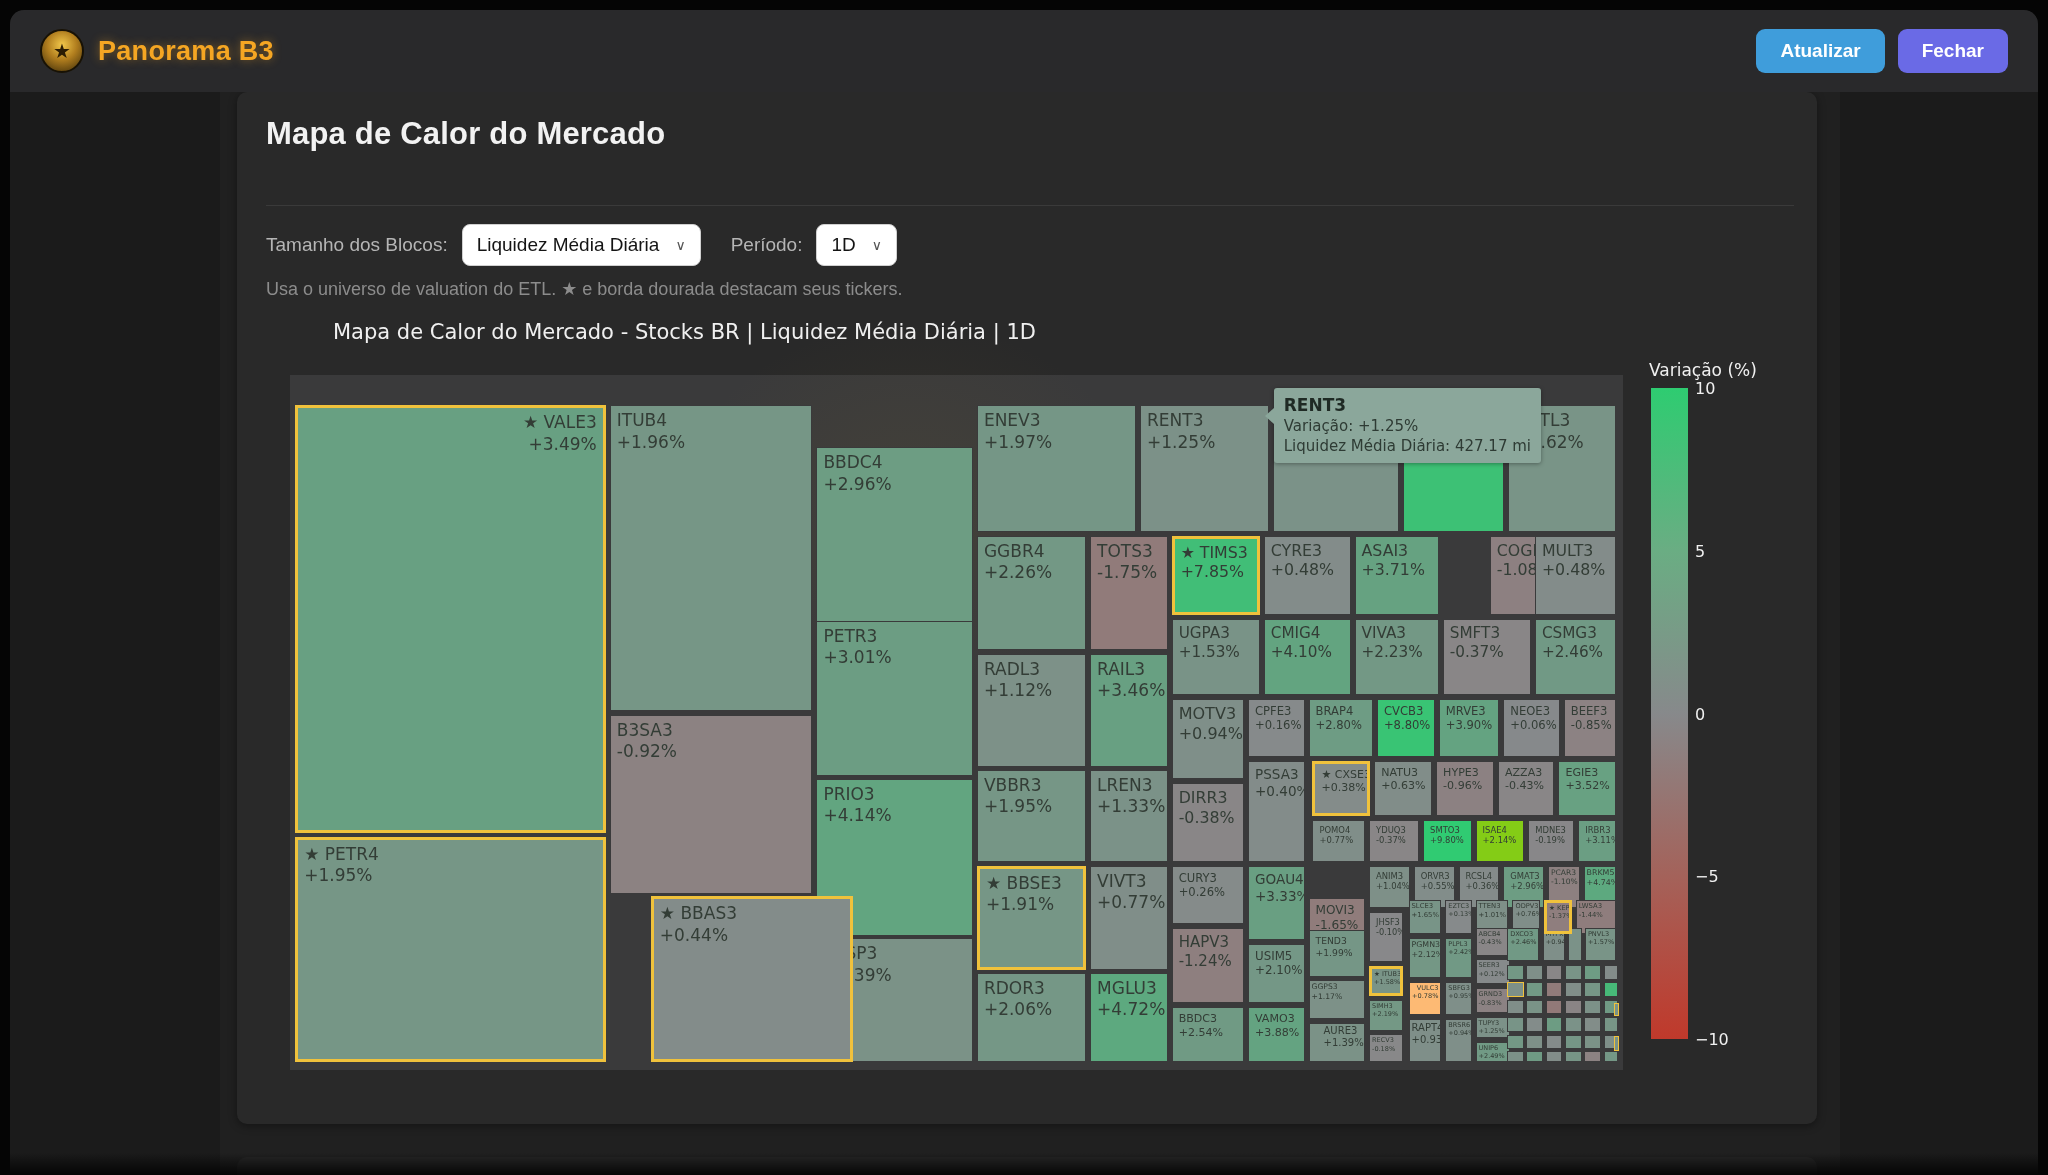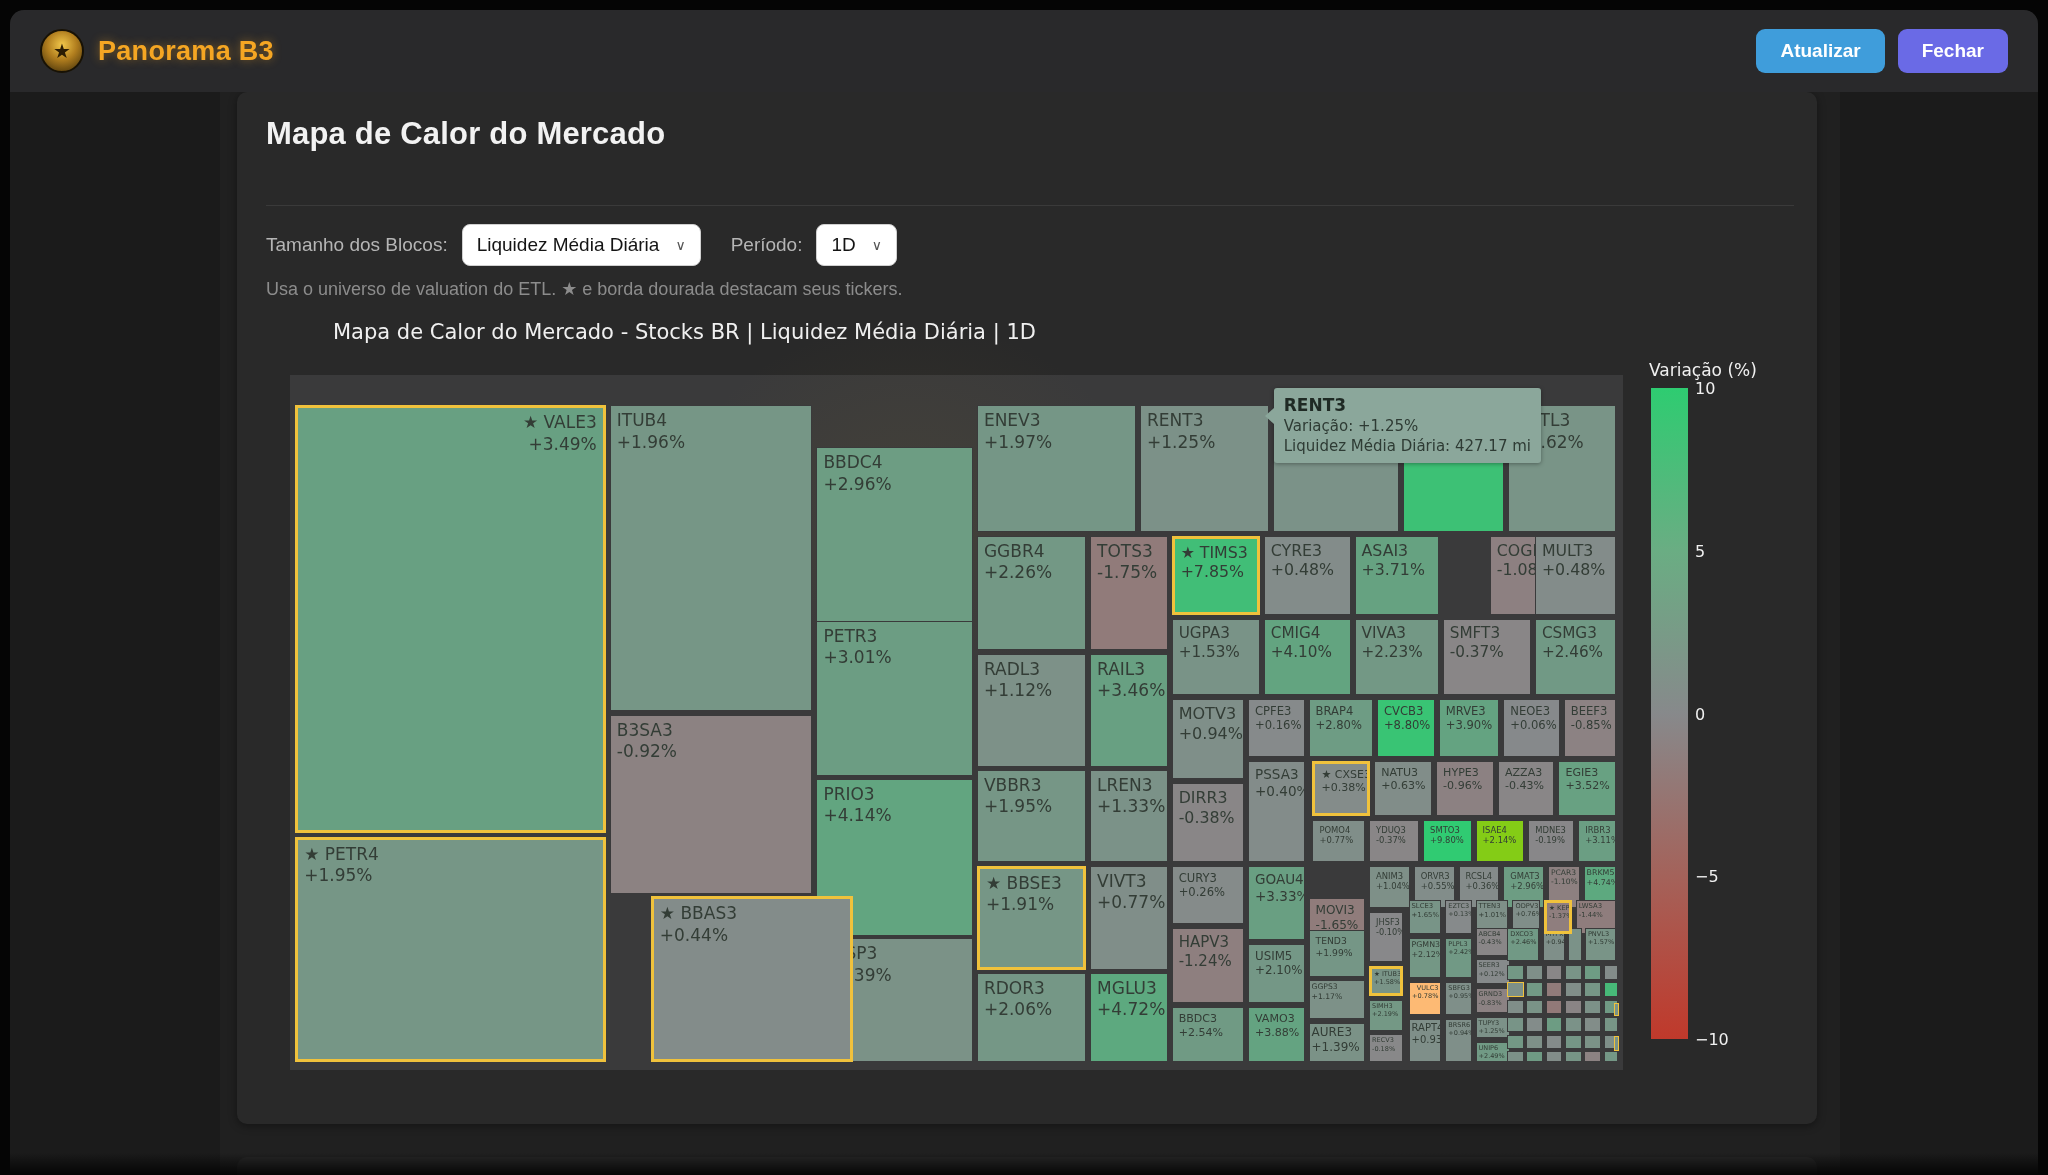--- a/index.html
+++ b/index.html
@@ -489,21 +489,21 @@
             <span class="pc">+1.99%</span>
           </div>
         </div>
         <div class="tile" style="left: 76.41%; top: 87.12%; width: 4.24%; height: 5.49%; background: rgb(125, 145, 136);">
           <div class="tile-pad" style="font-size: 7.6311px; padding: 1px 2px;">
             <span class="tk">GGPS3</span>
             <span class="pc">+1.17%</span>
           </div>
         </div>
         <div class="tile" style="left: 76.41%; top: 93.18%; width: 4.24%; height: 5.68%; background: rgb(123, 146, 135);">
-          <div class="tile-pad" style="font-size: 12px; padding: 1px 2px;">
+          <div class="tile-pad" style="font-size: 10px; padding: 1px 14px;">
             <span class="tk">AURE3</span>
             <span class="pc">+1.39%</span>
           </div>
         </div>
         <div class="tile" style="left: 80.95%; top: 70.64%; width: 3.06%; height: 6.06%; background: rgb(126, 144, 136);">
           <div class="tile-pad" style="font-size: 8.4234px;">
             <span class="tk">ANIM3</span>
             <span class="pc">+1.04%</span>
           </div>
         </div>

